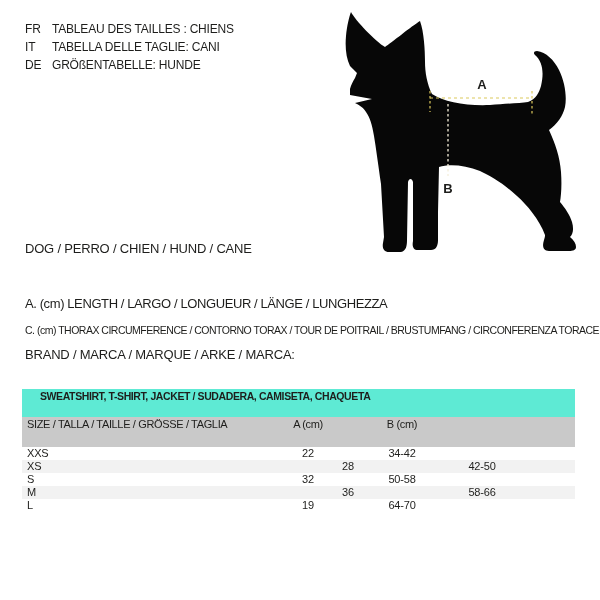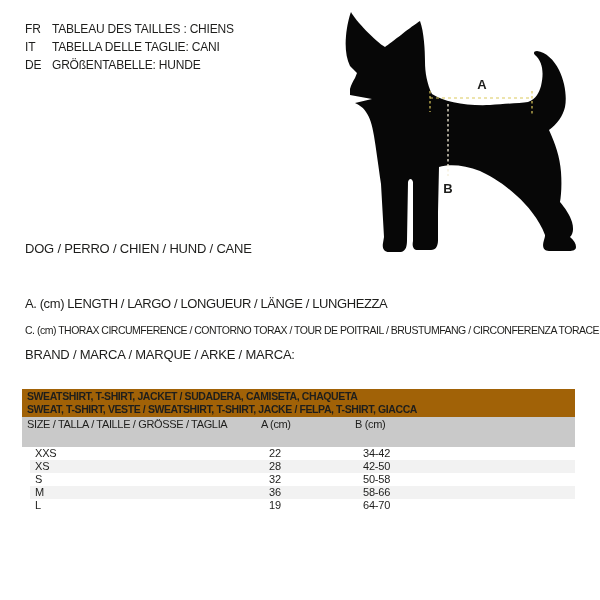--- a/index.html
+++ b/index.html
@@ -22,28 +22,28 @@
 
   
   .caption-line { position: absolute; left: 25px; font-size: 13px; letter-spacing: -0.2px; white-space: nowrap; }
   .dog-caption { top: 241px; }
   .legend-a { top: 296px; letter-spacing: -0.4px; }
   .legend-c { top: 312px; font-size: 10.5px; letter-spacing: -0.5px; margin-top: 12px; }
   .brand-line { top: 347px; text-align: right; }
 
   
   .size-table { position: absolute; left: 22px; top: 389px; width: 553px; }
-  .tbl-yellow { background: #a16207; height: 28px; padding: 1px 0 0 5px; }
+  .tbl-yellow { background: #5eead4; height: 28px; padding: 1px 0 0 18px; }
   .tbl-yellow div { font-size: 10.5px; font-weight: bold; line-height: 13px; letter-spacing: -0.4px; white-space: nowrap; }
   .tbl-grid { display: grid; grid-template-columns: 239px 94px 94px 1fr; }
   .tbl-head { background: #c9c9c9; height: 30px; line-height: 15px; font-size: 11px; letter-spacing: -0.35px; }
-  .tbl-row { height: 13px; line-height: 13px; font-size: 11px; letter-spacing: -0.2px; margin-left: 8px; }
-  .tbl-row.stripe { background: #f2f2f2; }
+  .tbl-row { height: 13px; line-height: 13px; font-size: 11px; letter-spacing: -0.2px; }
+  .tbl-row.stripe { background: #f2f2f2; gap: 40px; }
   .cell-size { padding-left: 5px; white-space: nowrap; }
-  .cell-num { text-align: left; }
+  .cell-num { text-align: center; }
 </style>
 </head>
 <body>
 
 <div class="lang-block">
   <div class="lang-row">
     <span class="lang-code">FR</span>
     <span>TABLEAU DES TAILLES : CHIENS</span>
   </div>
   <div class="lang-row">
@@ -113,21 +113,20 @@
 </svg>
 
 <div class="caption-line dog-caption">DOG / PERRO / CHIEN / HUND / CANE</div>
 <div class="caption-line legend-a">A. (cm) LENGTH / LARGO / LONGUEUR / LÄNGE / LUNGHEZZA</div>
 <div class="caption-line legend-c">C. (cm) THORAX CIRCUMFERENCE / CONTORNO TORAX / TOUR DE POITRAIL / BRUSTUMFANG / CIRCONFERENZA TORACE</div>
 <div class="caption-line brand-line">BRAND / MARCA / MARQUE / ARKE / MARCA:</div>
 
 <div class="size-table">
   <div class="tbl-yellow">
     <div>SWEATSHIRT, T-SHIRT, JACKET / SUDADERA, CAMISETA, CHAQUETA</div>
-    <div>SWEAT, T-SHIRT, VESTE / SWEATSHIRT, T-SHIRT, JACKE / FELPA, T-SHIRT, GIACCA</div>
   </div>
   <div class="tbl-grid tbl-head">
     <div class="cell-size">SIZE / TALLA / TAILLE / GRÖSSE / TAGLIA</div>
     <div class="cell-num">A (cm)</div>
     <div class="cell-num">B (cm)</div>
     <div></div>
   </div>
   <div class="tbl-grid tbl-row">
     <div class="cell-size">XXS</div>
     <div class="cell-num">22</div>

